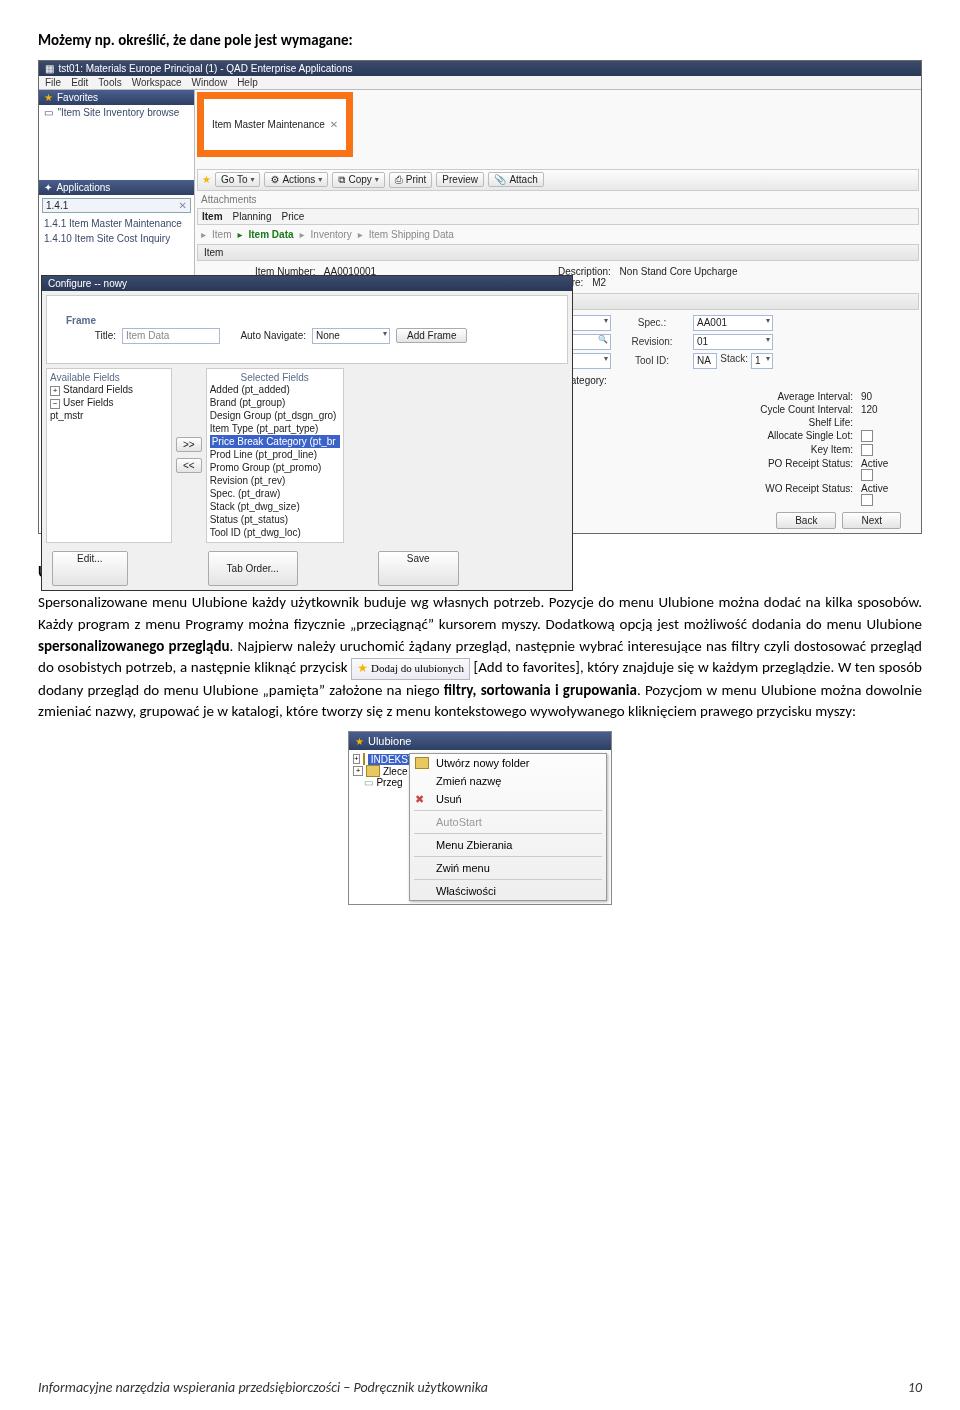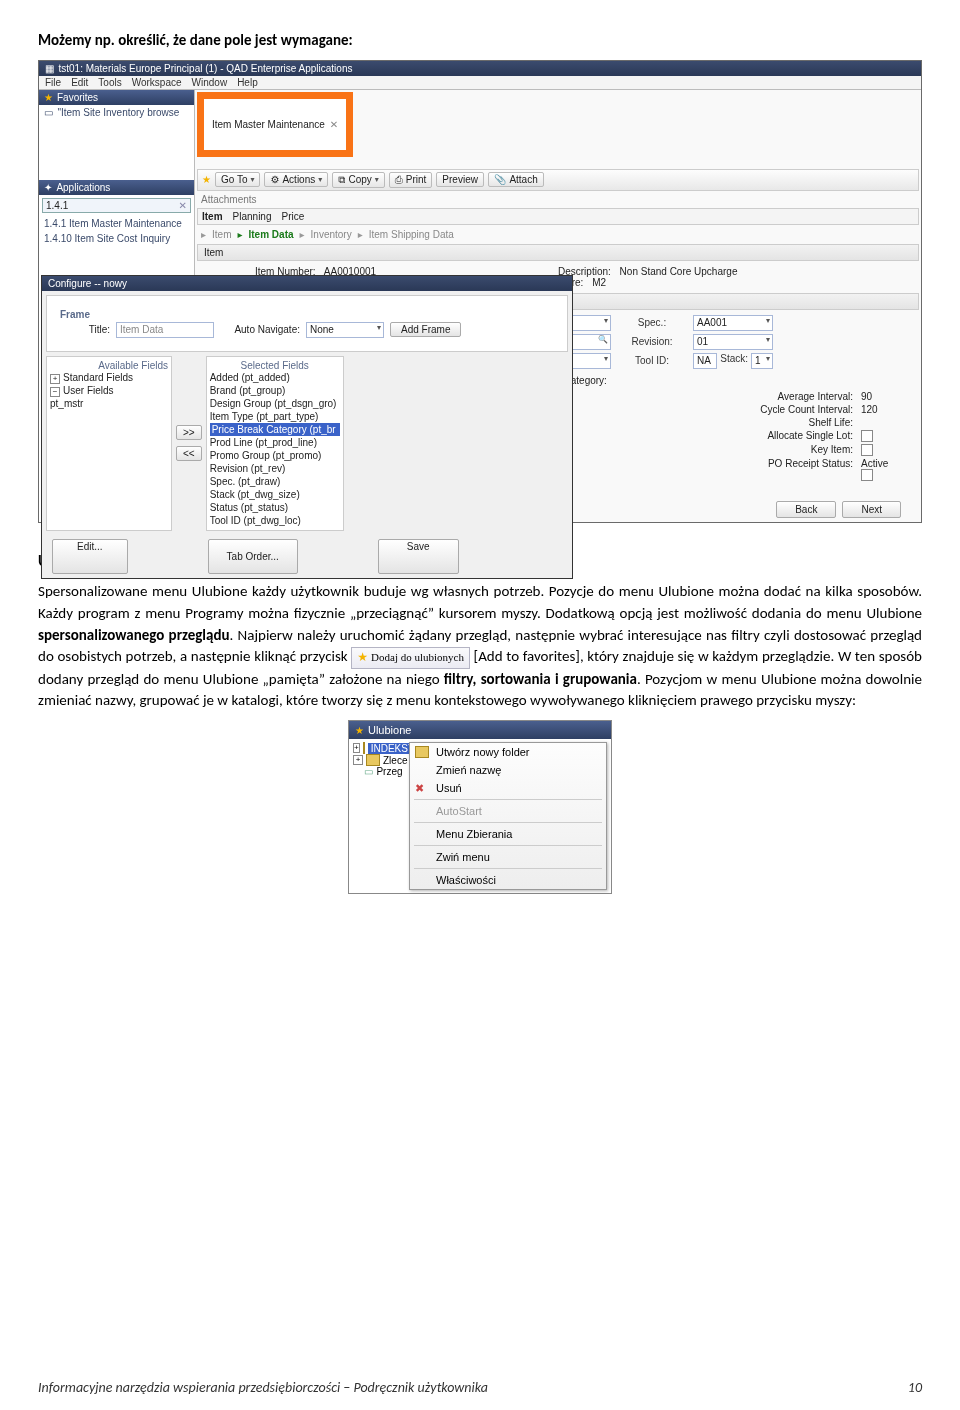--- a/index.html
+++ b/index.html
@@ -44,21 +44,21 @@
   .qad .hdr{background:linear-gradient(#f2f2f2,#e4e4e4);border:1px solid #ccc;padding:2px 6px;font-size:10px;margin:2px;text-align:center}
   .qad .itemhdr{display:grid;grid-template-columns:1fr 1fr;padding:3px 60px;font-size:10px}
   .qad .itemhdr .lbl{text-align:left;margin-right:6px}
   .qad .chk{display:inline-block;width:10px;height:10px;border:1px solid #888;background:#fff;vertical-align:middle}
   .qad .btnrow{display:flex;justify-content:flex-end;gap:6px;padding:4px 20px}
   .qad .gbtn{background:linear-gradient(#fff,#e4e4e4);border:1px solid #aaa;padding:2px 18px;font-size:10px;border-radius:2px}
 
   
   .cfg{position:absolute;left:2px;top:214px;width:530px;background:#f0f0f0;border:1px solid #333;font-size:10px;z-index:5}
   .cfg .dtitle{background:linear-gradient(#3b4b6e,#2a3856);color:#fff;padding:2px 6px;font-size:10px}
-  .cfg .panel{background:#fff;border:1px solid #ccc;margin:4px;padding:13px}
+  .cfg .panel{background:#fff;border:1px solid #ccc;margin:4px;padding:19px}
   .cfg .panel .ptitle{color:#5a6a8a;font-weight:bold;font-size:10px;margin-bottom:2px}
   .cfg .row{display:flex;align-items:center;gap:6px;font-size:10px}
   .cfg .row .lbl{width:50px;text-align:right}
   .cfg .cols{display:flex;gap:4px;margin:4px}
   .cfg .col{background:#fff;border:1px solid #ccc;padding:3px;font-size:10px}
   .cfg .col1{width:118px}
   .cfg .col2{width:130px}
   .cfg .col3{flex:1}
   .cfg .list{font-size:10px;line-height:1.3}
   .cfg .sel{background:#3a62c8;color:#fff;padding:0 2px}
@@ -215,20 +215,21 @@
         <span class="lbl" style="text-align:right">Cycle Count Interval:</span>
               <span>120</span>
         <span class="lbl" style="text-align:right">Shelf Life:</span>
               <span></span>
         <span class="lbl" style="text-align:right">Allocate Single Lot:</span>
               <span class="chk"></span>
         <span class="lbl" style="text-align:right">Key Item:</span>
               <span class="chk"></span>
         <span class="lbl" style="text-align:right">PO Receipt Status:</span>
               <span><span>Active</span> <span class="chk"></span></span>
+        <span class="lbl" style="text-align:right">WO Receipt Status:</span>
               <span><span>Active</span> <span class="chk"></span></span>
       </div>
       <div class="btnrow">
         <div class="gbtn">Back</div>
         <div class="gbtn">Next</div>
       </div>
     </div>
   </div>
 
   <div class="cfg">
@@ -238,21 +239,21 @@
       <div class="row">
         <span class="lbl">Title:</span>
         <div class="inp" style="width:90px;color:#888">Item Data</div>
         <span class="lbl" style="width:80px">Auto Navigate:</span>
         <div class="inp dd" style="width:70px">None</div>
         <div class="gbtn" style="padding:1px 10px">Add Frame</div>
       </div>
     </div>
     <div class="cols">
       <div class="col col1">
-        <div style="text-align:right;color:#5a6a8a">Available Fields</div>
+        <div style="text-align:left;color:#5a6a8a">Available Fields</div>
         <div class="list" id="avail-list">
                 <div><span style="border:1px solid #888;width:8px;height:8px;display:inline-flex;align-items:center;justify-content:center;font-size:8px;margin-right:3px">+</span>Standard Fields</div>
                 <div><span style="border:1px solid #888;width:8px;height:8px;display:inline-flex;align-items:center;justify-content:center;font-size:8px;margin-right:3px">−</span>User Fields</div>
                 <div>   pt_mstr</div>
               </div>
       </div>
       <div class="mid">
         <div class="midbtn">&gt;&gt;</div>
         <div class="midbtn">&lt;&lt;</div>
       </div>

